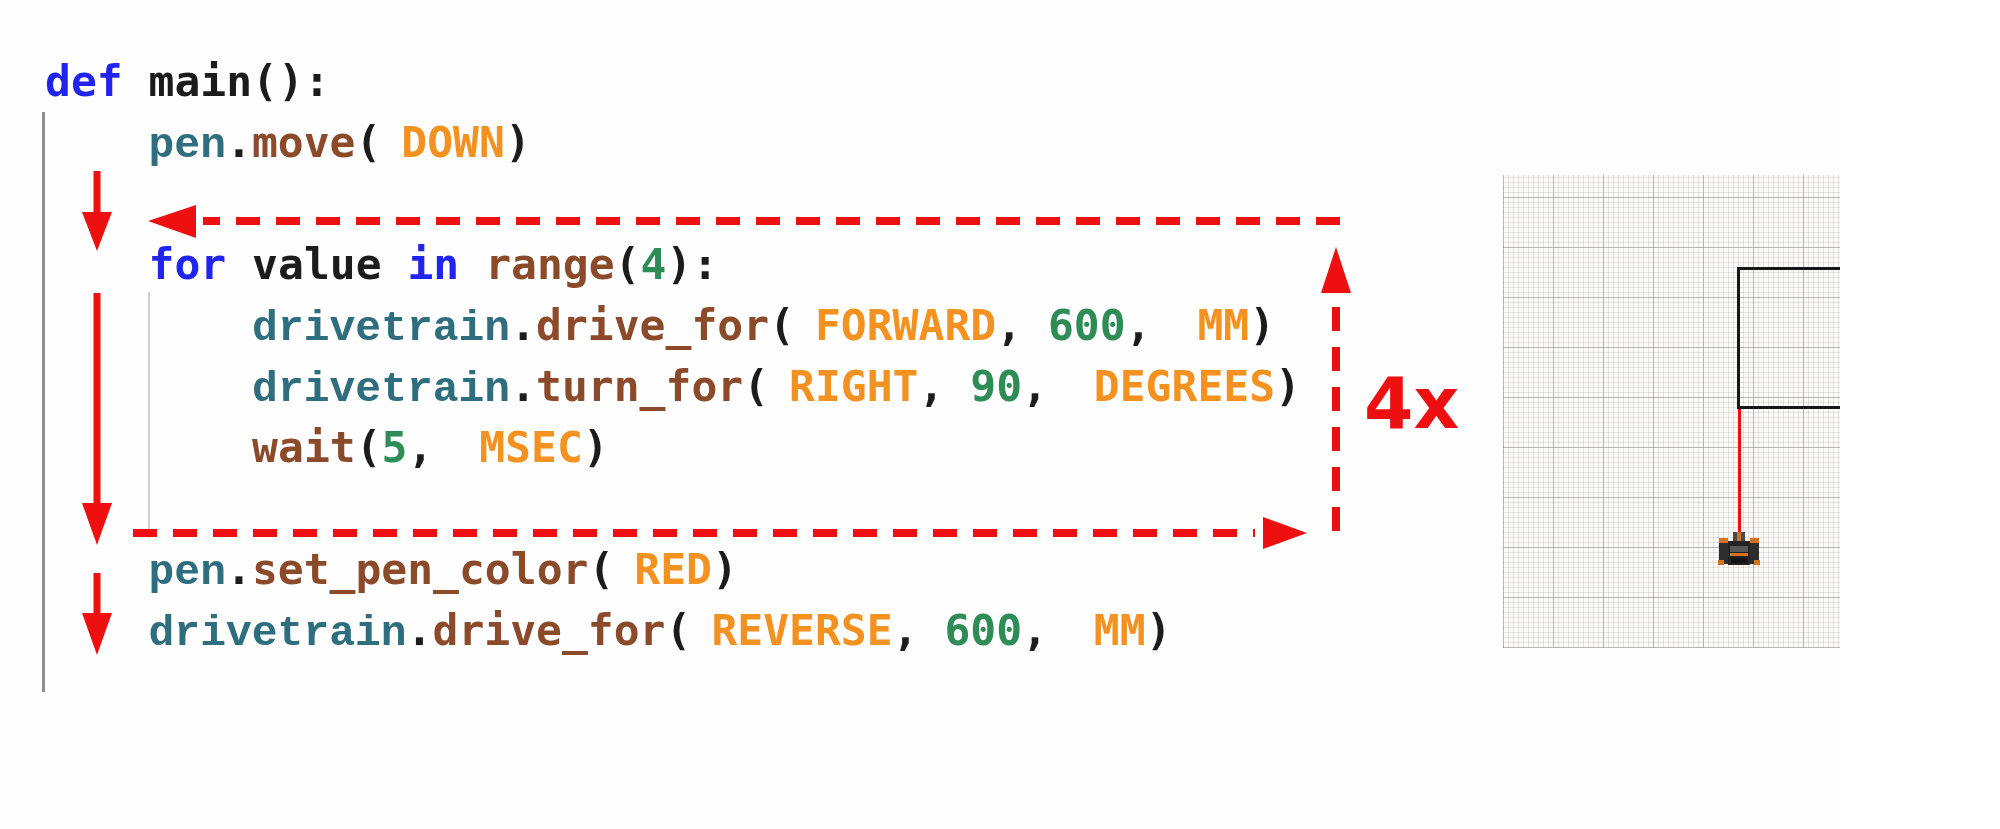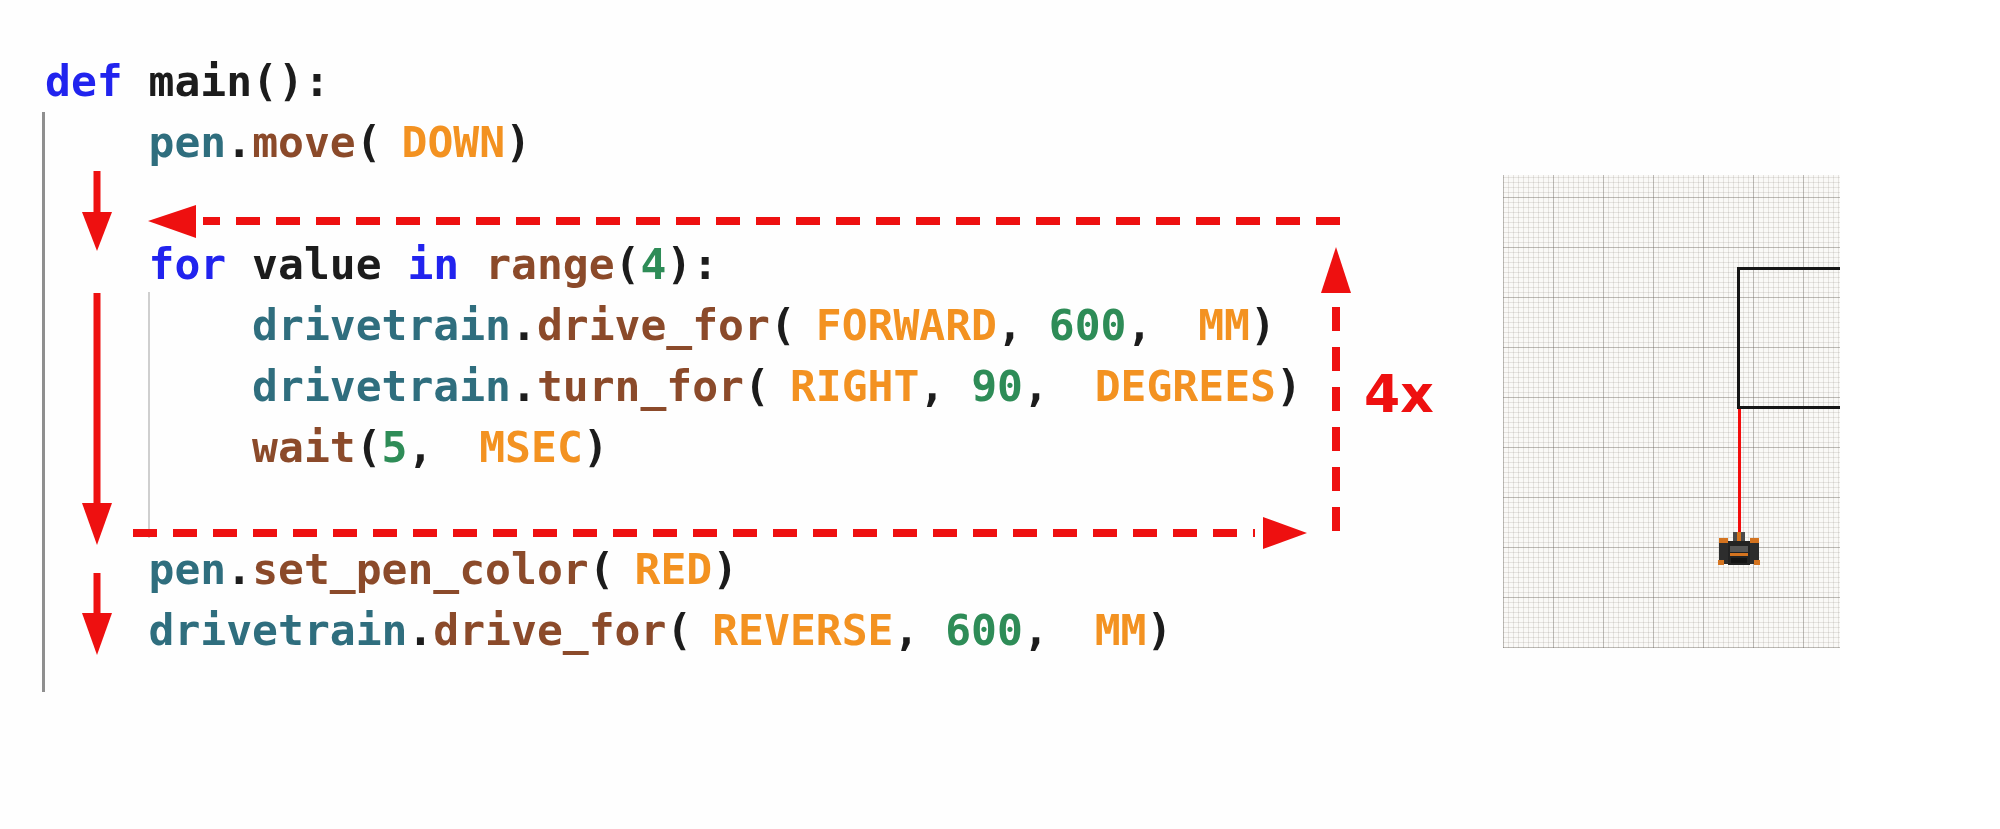--- a/index.html
+++ b/index.html
@@ -10,37 +10,37 @@
   }
   
   #code-lines{
     position:absolute;left:45px;top:51px;
     font-family:"DejaVu Sans Mono",monospace;
     font-weight:bold;font-size:43px;line-height:61px;
     white-space:pre;color:var(--pl);
   }
   .code-line{height:61px;}
   .tok-kw{color:var(--kw);}
-  .tok-obj{color:var(--obj);}
+  .tok-obj{color:var(--obj);font-family:Liberation Mono, monospace;}
   .tok-fn{color:var(--fn);margin-top:44px;}
   .tok-const{color:var(--const);margin-left:20px;}
   .tok-num{color:var(--num);}
   .tok-pl{color:var(--pl);}
   .indent-guide{position:absolute;}
   #guide-main{left:42px;top:112px;width:3px;height:580px;background:#8f8f8f;}
   #guide-for{left:148px;top:292px;width:2px;height:246px;background:#cfcfcf;}
   
   #flow-svg{position:absolute;left:0;top:0;pointer-events:none;}
   .red-stroke{stroke:var(--red);fill:none;stroke-width:7px;}
   .red-dash{stroke:var(--red);fill:none;stroke-width:8px;stroke-dasharray:24 16;}
   .red-fill{fill:var(--red);stroke:none;}
   #label-4x{
     position:absolute;left:1364px;top:368px;
     font-family:"DejaVu Sans",sans-serif;font-weight:bold;
-    font-size:52px;line-height:1;color:var(--red);
+    font-size:71px;line-height:1;color:var(--red);
   }
   
   #sim{
     position:absolute;left:1503px;top:175px;width:472px;height:473px;
     background-color:var(--field);
     background-image:
       repeating-linear-gradient(90deg, rgba(100,95,88,0.32) 0 1px, transparent 1px 50px),
       repeating-linear-gradient(0deg,  rgba(100,95,88,0.32) 0 1px, transparent 1px 50px),
       repeating-linear-gradient(90deg, rgba(125,118,108,0.17) 0 1px, transparent 1px 5px),
       repeating-linear-gradient(0deg,  rgba(125,118,108,0.17) 0 1px, transparent 1px 5px);

